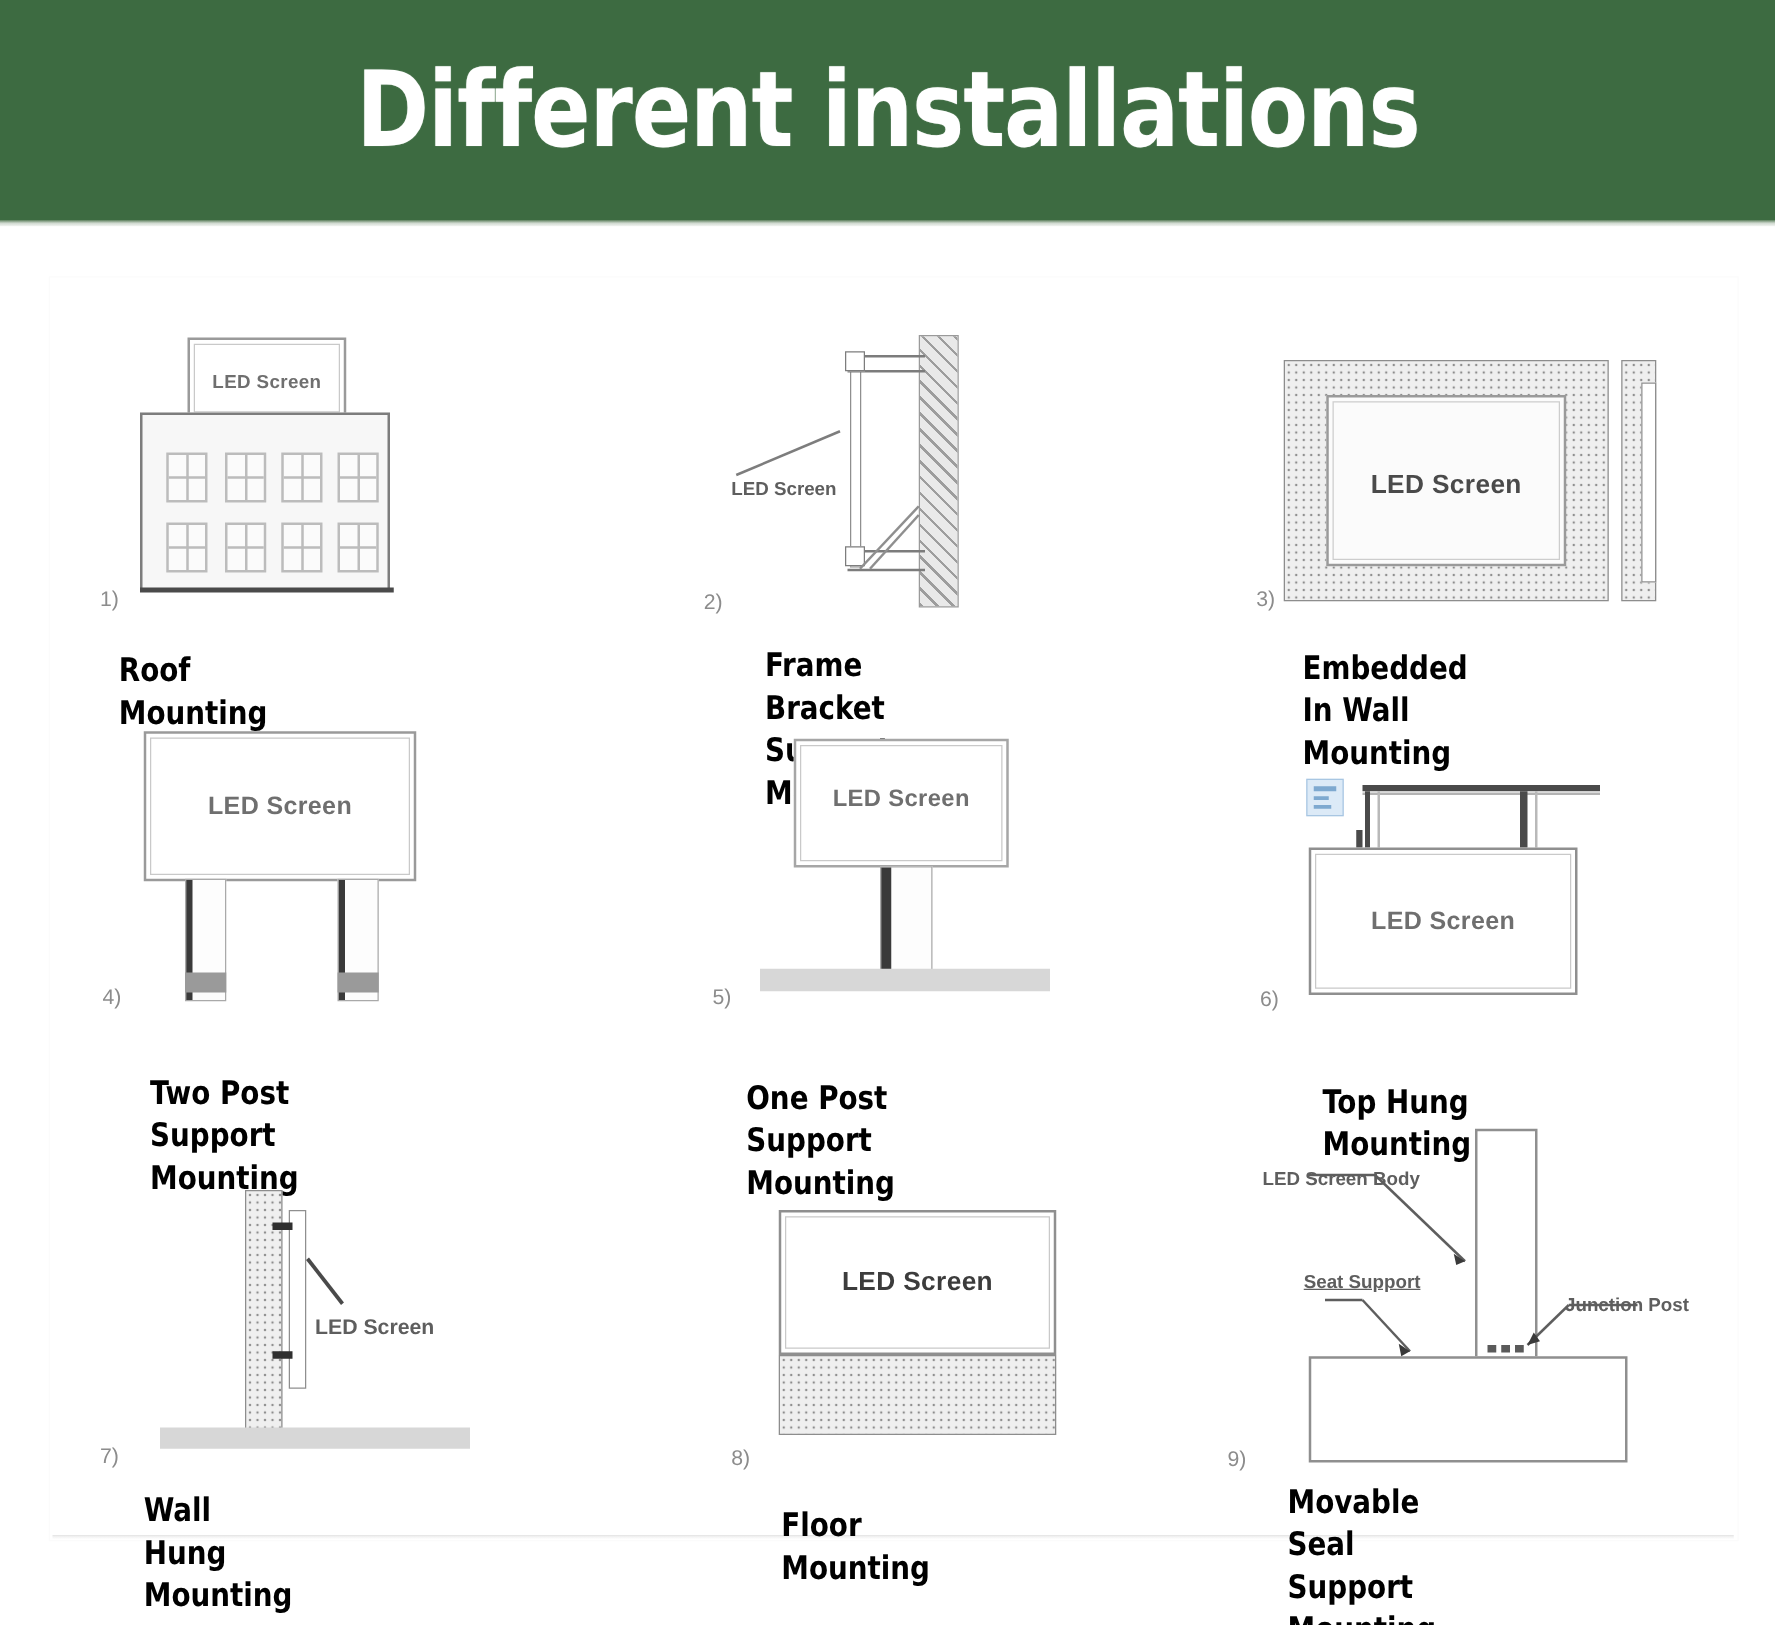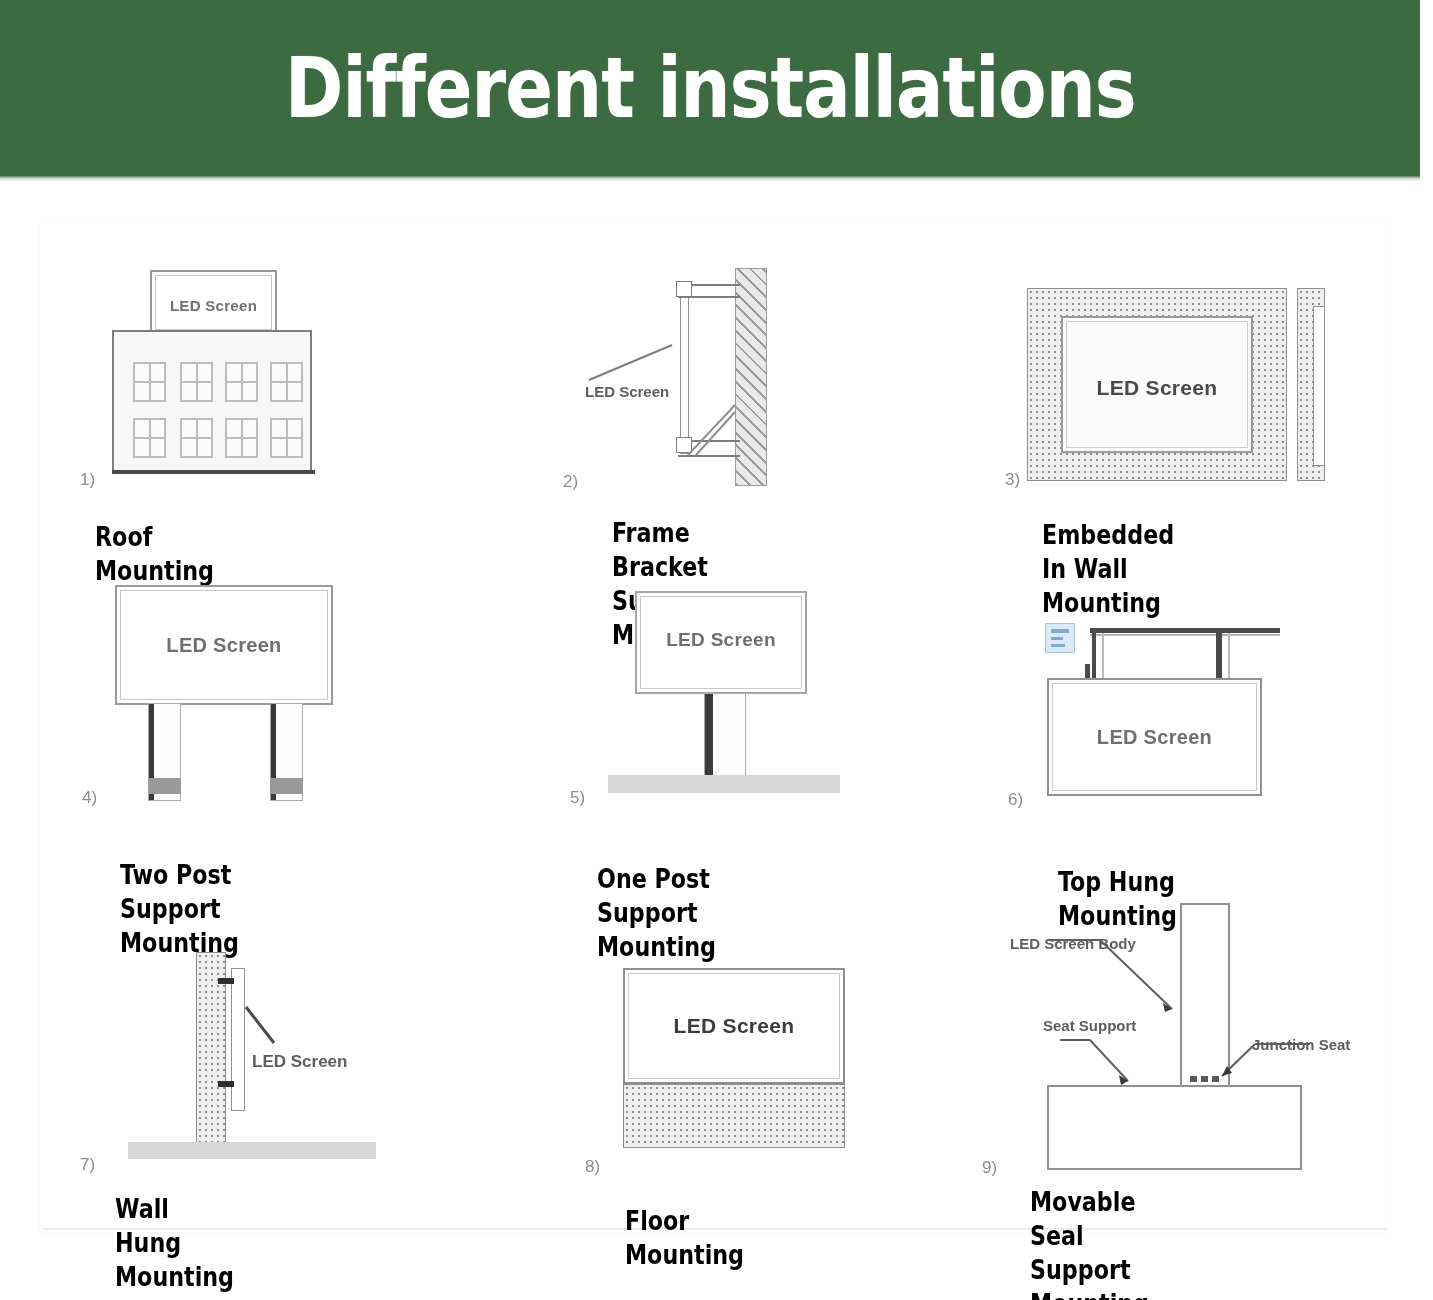--- a/index.html
+++ b/index.html
@@ -327,21 +327,21 @@
 
         <line x1="1060" y1="1040" x2="1090" y2="1040" stroke="#5e5e5e" stroke-width="2"></line>
         <line x1="1090" y1="1040" x2="1128" y2="1081" stroke="#5e5e5e" stroke-width="2"></line>
         <polygon points="1128,1081 1119,1075 1121,1085" fill="#3a3a3a"></polygon>
 
         <line x1="1310" y1="1044" x2="1255" y2="1044" stroke="#5e5e5e" stroke-width="2"></line>
         <line x1="1255" y1="1044" x2="1222" y2="1076" stroke="#5e5e5e" stroke-width="2"></line>
         <polygon points="1222,1076 1232,1073 1227,1066" fill="#3a3a3a"></polygon>
       </svg>
       <div class="annot" style="left:1010px;top:935px;">LED Screen Body</div>
-      <div class="annot" style="left:1043px;top:1017px;">Seat Support</div>
-      <div class="annot" style="left:1252px;top:1036px;">Junction Seat</div>
+      <div class="annot" style="left:1043px;top:1017px;text-decoration:underline;">Seat Support</div>
+      <div class="annot" style="left:1252px;top:1036px;">Junction Post</div>
     </div>
     <div class="num" style="left:982px;top:1158px;">9)</div>
     <div class="caption" style="left:1030px;top:1185px;">Movable Seal Support
 Mounting</div>
   </div>
 
 </div>
 
 </body></html>

